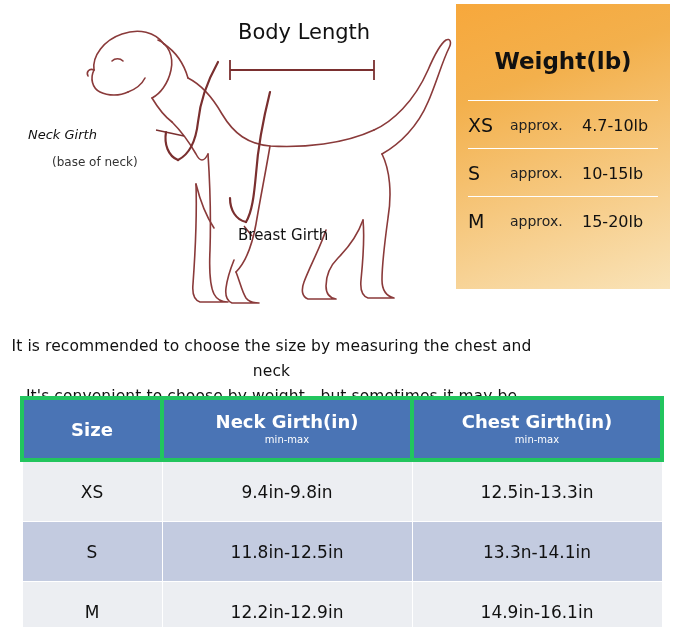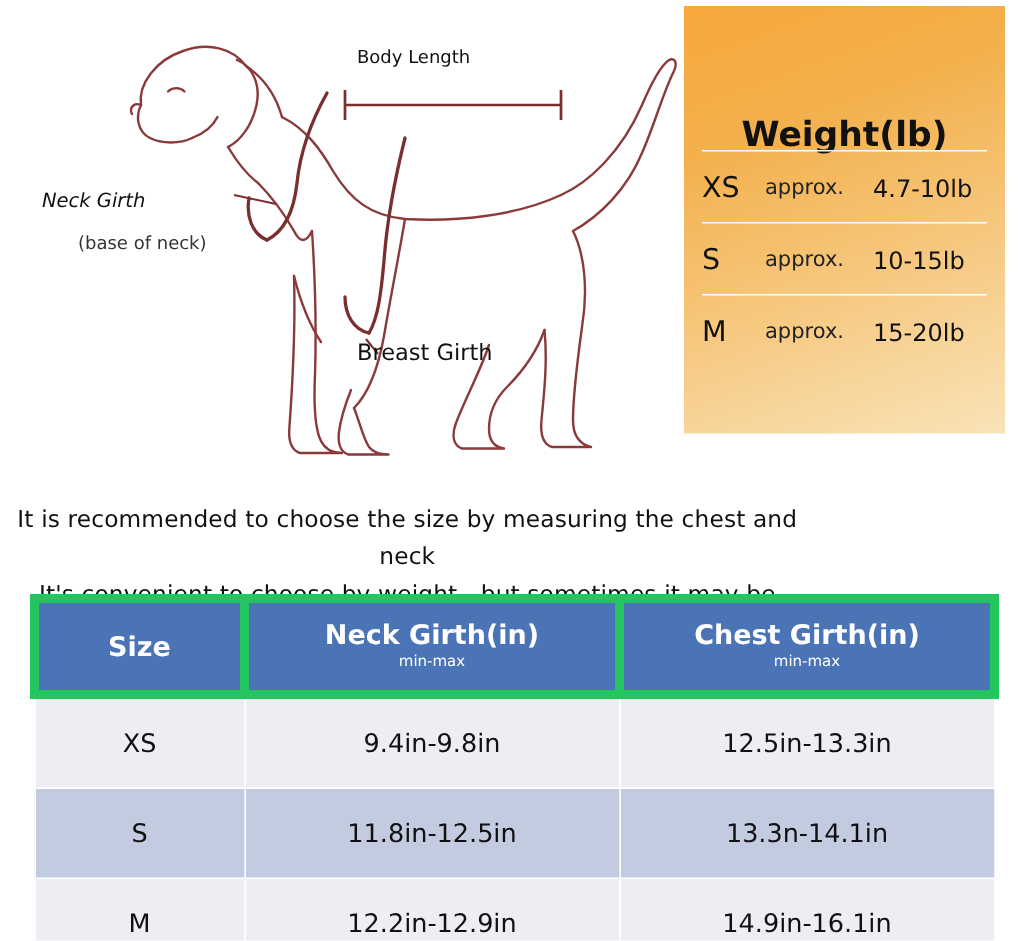--- a/index.html
+++ b/index.html
@@ -33,22 +33,22 @@
 
   .diagram-label {
     position: absolute;
     font-family: "DejaVu Sans", sans-serif;
     color: #111111;
     white-space: nowrap;
   }
 
   #label-body-length {
     left: 238px;
-    top: 31px;
-    font-size: 12px;
+    top: 20px;
+    font-size: 21px;
   }
   #label-neck-girth {
     left: 28px;
     top: 127px;
     font-size: 13px;
     font-style: italic;
   }
   #label-neck-sub {
     left: 52px;
     top: 155px;
@@ -74,21 +74,20 @@
   }
   #weight-title {
     position: absolute;
     left: 0;
     top: 44px;
     width: 214px;
     text-align: center;
     font-size: 23px;
     font-weight: bold;
     color: #111111;
-    margin-top: 29px;
   }
   .weight-row {
     position: absolute;
     left: 12px;
     width: 190px;
     height: 48px;
     border-top: 1px solid #ffffff;
     display: flex;
     align-items: center;
   }
@@ -131,21 +130,21 @@
     left: 20px;
     top: 396px;
     width: 640px;
     border-collapse: collapse;
     table-layout: fixed;
   }
   #size-table th {
     background: #4a74b5;
     color: #ffffff;
     font-weight: bold;
-    border: 6px solid #22c55e;
+    border: 4px solid #22c55e;
     padding: 0;
     height: 58px;
     vertical-align: middle;
   }
   .th-main {
     display: block;
     font-size: 18px;
     line-height: 21px;
   }
   .th-sub {

